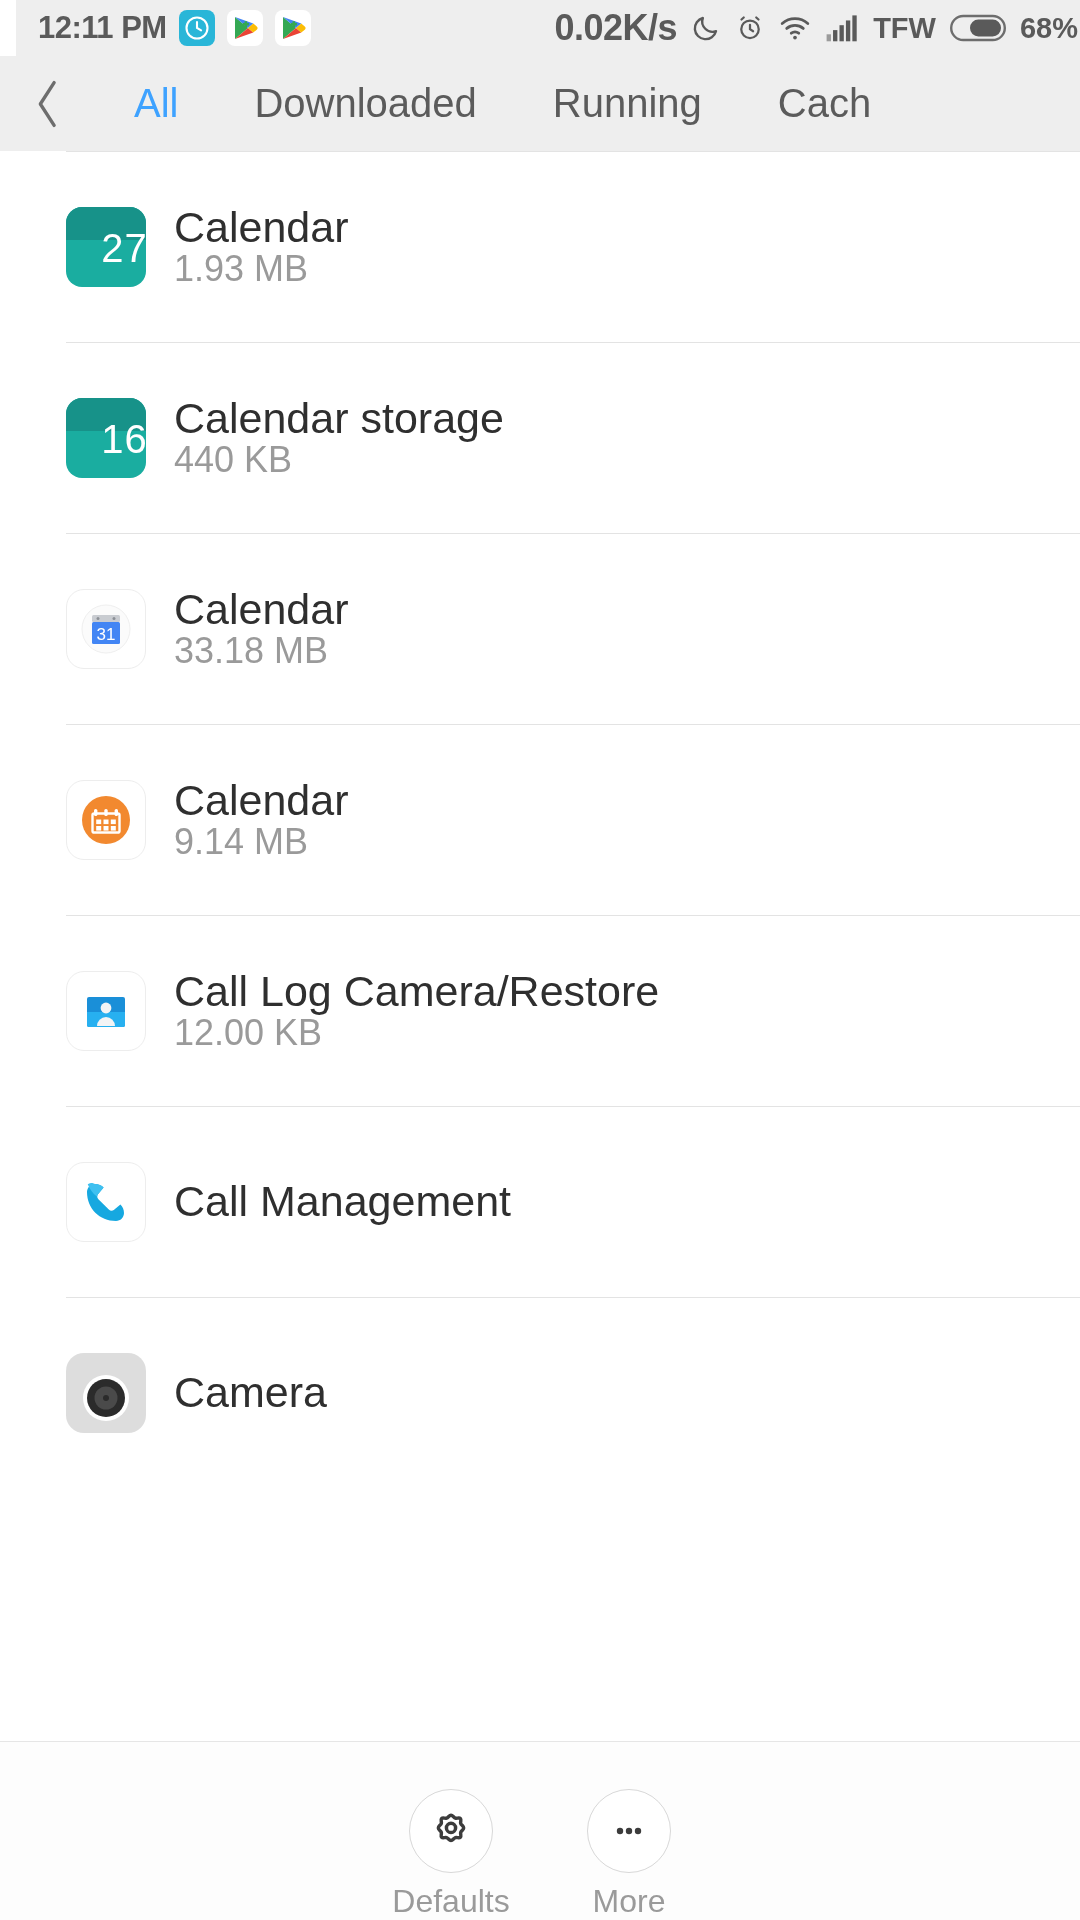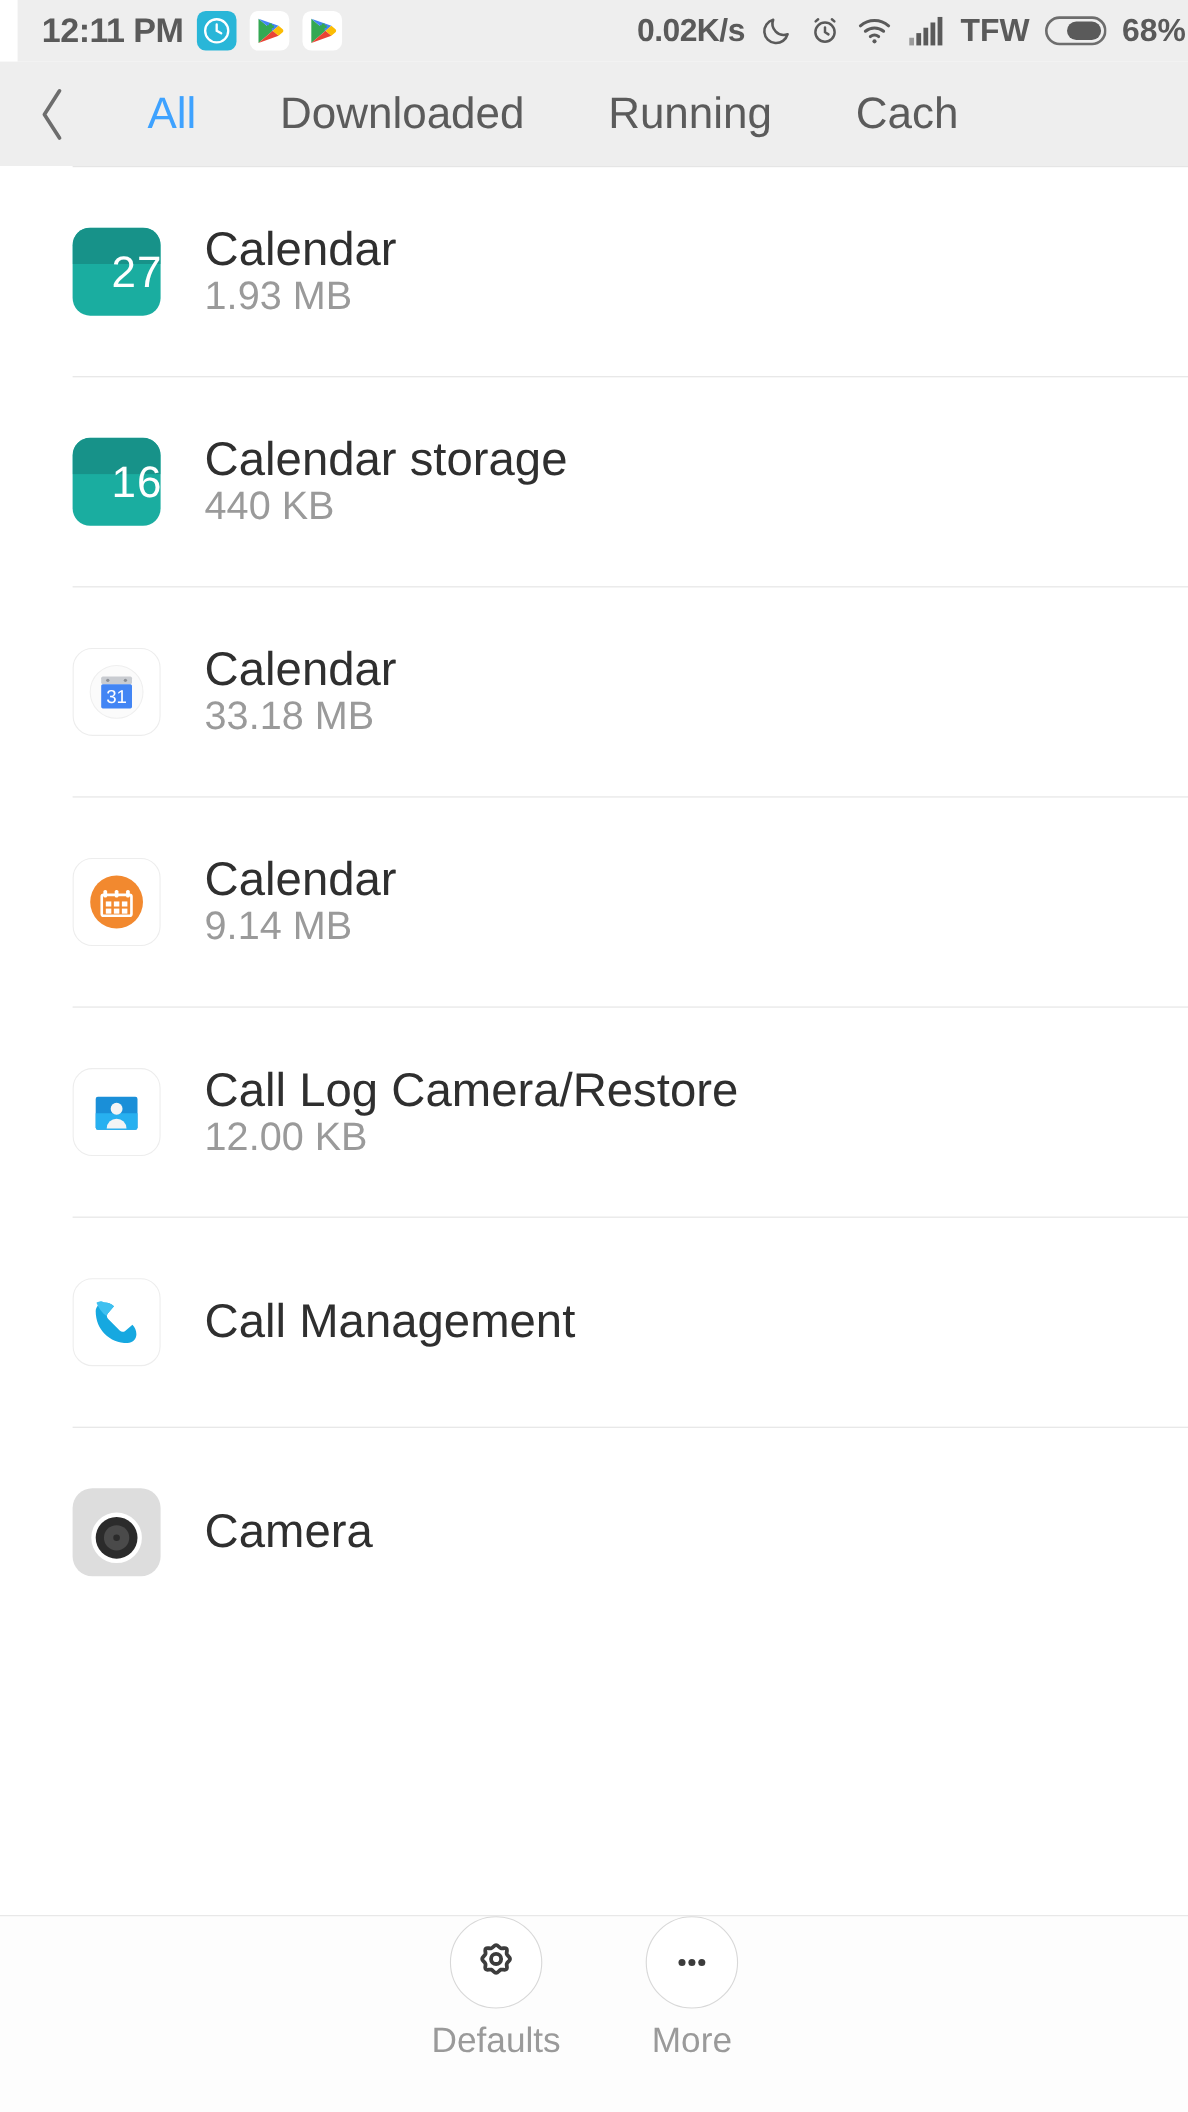--- a/index.html
+++ b/index.html
@@ -14,21 +14,21 @@
   
   .statusbar{
     position:absolute; top:0; left:16px; width:1080px; height:56px;
     background:#eeeeee; display:flex; align-items:center;
     padding:0 18px 0 22px;
     gap:40px;
   }
   .sb-left{ display:flex; align-items:center; gap:12px; }
   .sb-time{ font-size:31px; font-weight:bold; color:#5a5a5a; letter-spacing:-0.5px; }
   .sb-right{ margin-left:auto; display:flex; align-items:center; gap:14px; }
-  .sb-speed{ font-size:29px; font-weight:bold; color:#5a5a5a; letter-spacing:-0.5px;}
+  .sb-speed{ font-size:36px; font-weight:bold; color:#5a5a5a; letter-spacing:-0.5px;}
   .sb-carrier{ font-size:29px; font-weight:bold; color:#5a5a5a; letter-spacing:0px;}
   .sb-batt-txt{ font-size:29px; font-weight:bold; color:#5a5a5a; }
   .ic{ display:flex; align-items:center; justify-content:center; }
 
   .appicon-clock{
     width:36px;height:36px;border-radius:8px;background:#29b6d8;
     display:flex;align-items:center;justify-content:center;
   }
   .appicon-play{
     width:36px;height:36px;border-radius:8px;background:#ffffff;
@@ -63,21 +63,21 @@
   }
   .row + .row::before,
   .list > .row:first-child::before{
     content:""; position:absolute; top:0; left:66px; right:0; height:1px;
     background:#e3e3e3;
   }
   .row-icon{
     width:80px; height:80px; flex:0 0 auto; position:relative;
     display:flex; align-items:center; justify-content:center;
   }
-  .row-text{ margin-left:40px; display:flex; flex-direction:column; gap:0; }
+  .row-text{ margin-left:28px; display:flex; flex-direction:column; gap:0; }
   .row-title{ font-size:43px; color:#2f2f2f; line-height:1.05; white-space:nowrap; }
   .row-size{ font-size:36px; color:#9a9a9a; line-height:1.05; }
 
   
   .ico-date{
     width:80px;height:80px;border-radius:16px;overflow:hidden;position:relative;
     background:#1aada0;
   }
   .ico-date .top{ position:absolute;top:0;left:0;right:0;height:42%;background:#179289; }
   .ico-date .num{
@@ -93,21 +93,22 @@
   }
   .ico-cam{
     width:80px;height:80px;border-radius:18px;background:#dddddd;
     display:flex;align-items:center;justify-content:center;position:relative;
   }
 
   
   .bottombar{
     position:absolute; left:0; bottom:0; width:1080px; height:179px;
     background:#fdfdfd; border-top:1px solid #e6e6e6;
-    display:flex; align-items:flex-start; justify-content:center; gap:28px;
+    display:flex; align-items:flex-end; justify-content:center; gap:28px;
+    padding-top:18px;
   }
   .bb-item{ width:150px; display:flex; flex-direction:column; align-items:center; gap:10px; }
   .bb-circle{
     width:84px;height:84px;border-radius:50%;border:1px solid #d8d8d8;
     background:#fff; display:flex;align-items:center;justify-content:center;
   }
   .bb-label{ font-size:32px; color:#9a9a9a; }
 </style>
 </head>
 <body>

